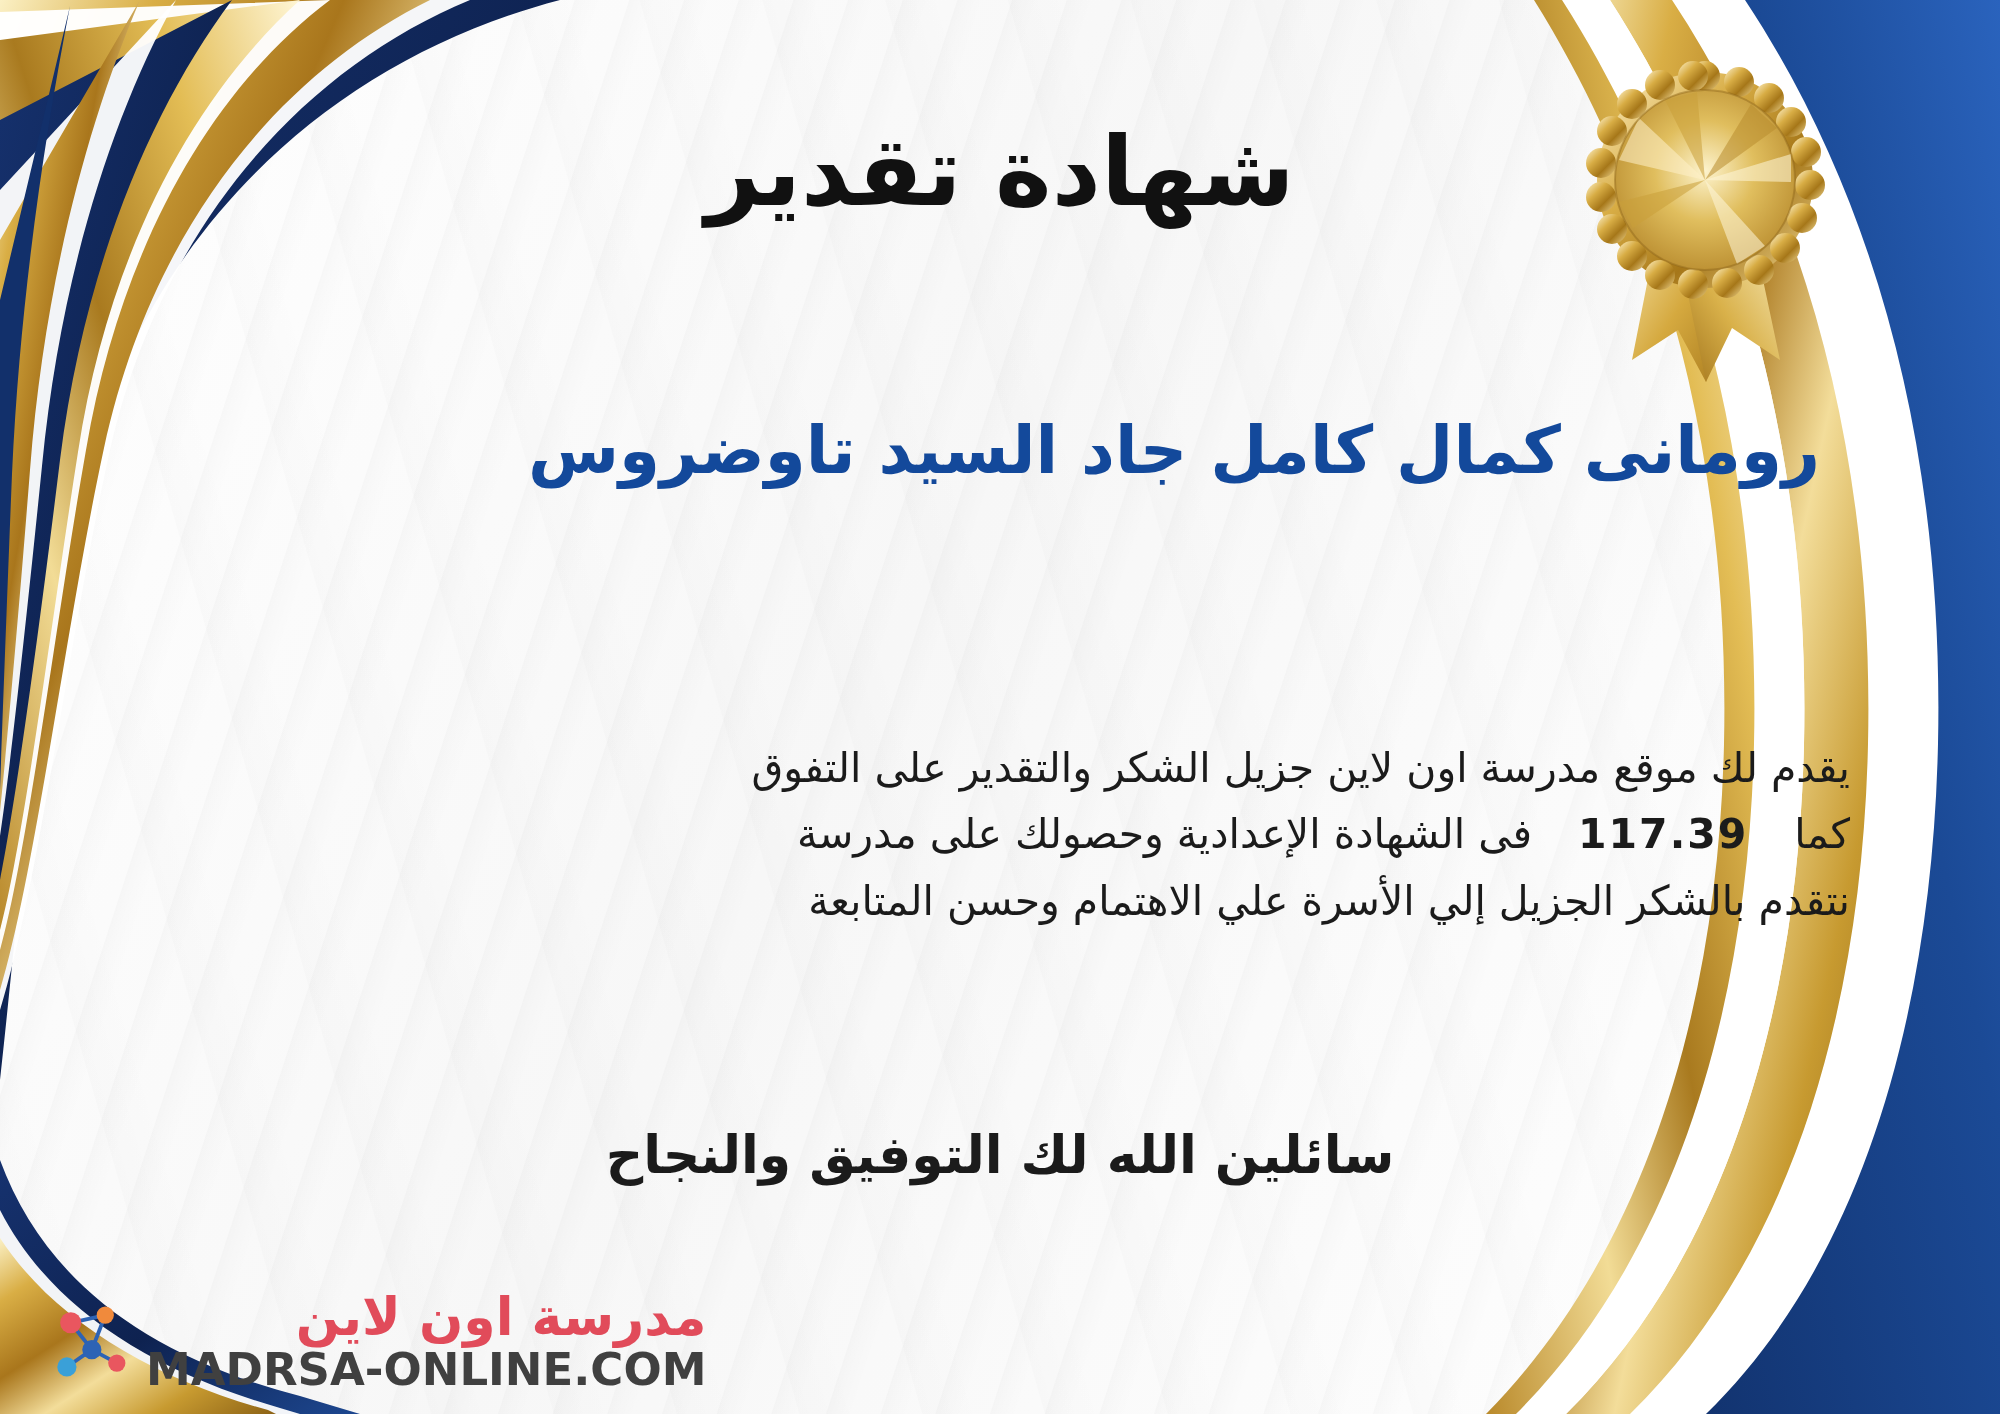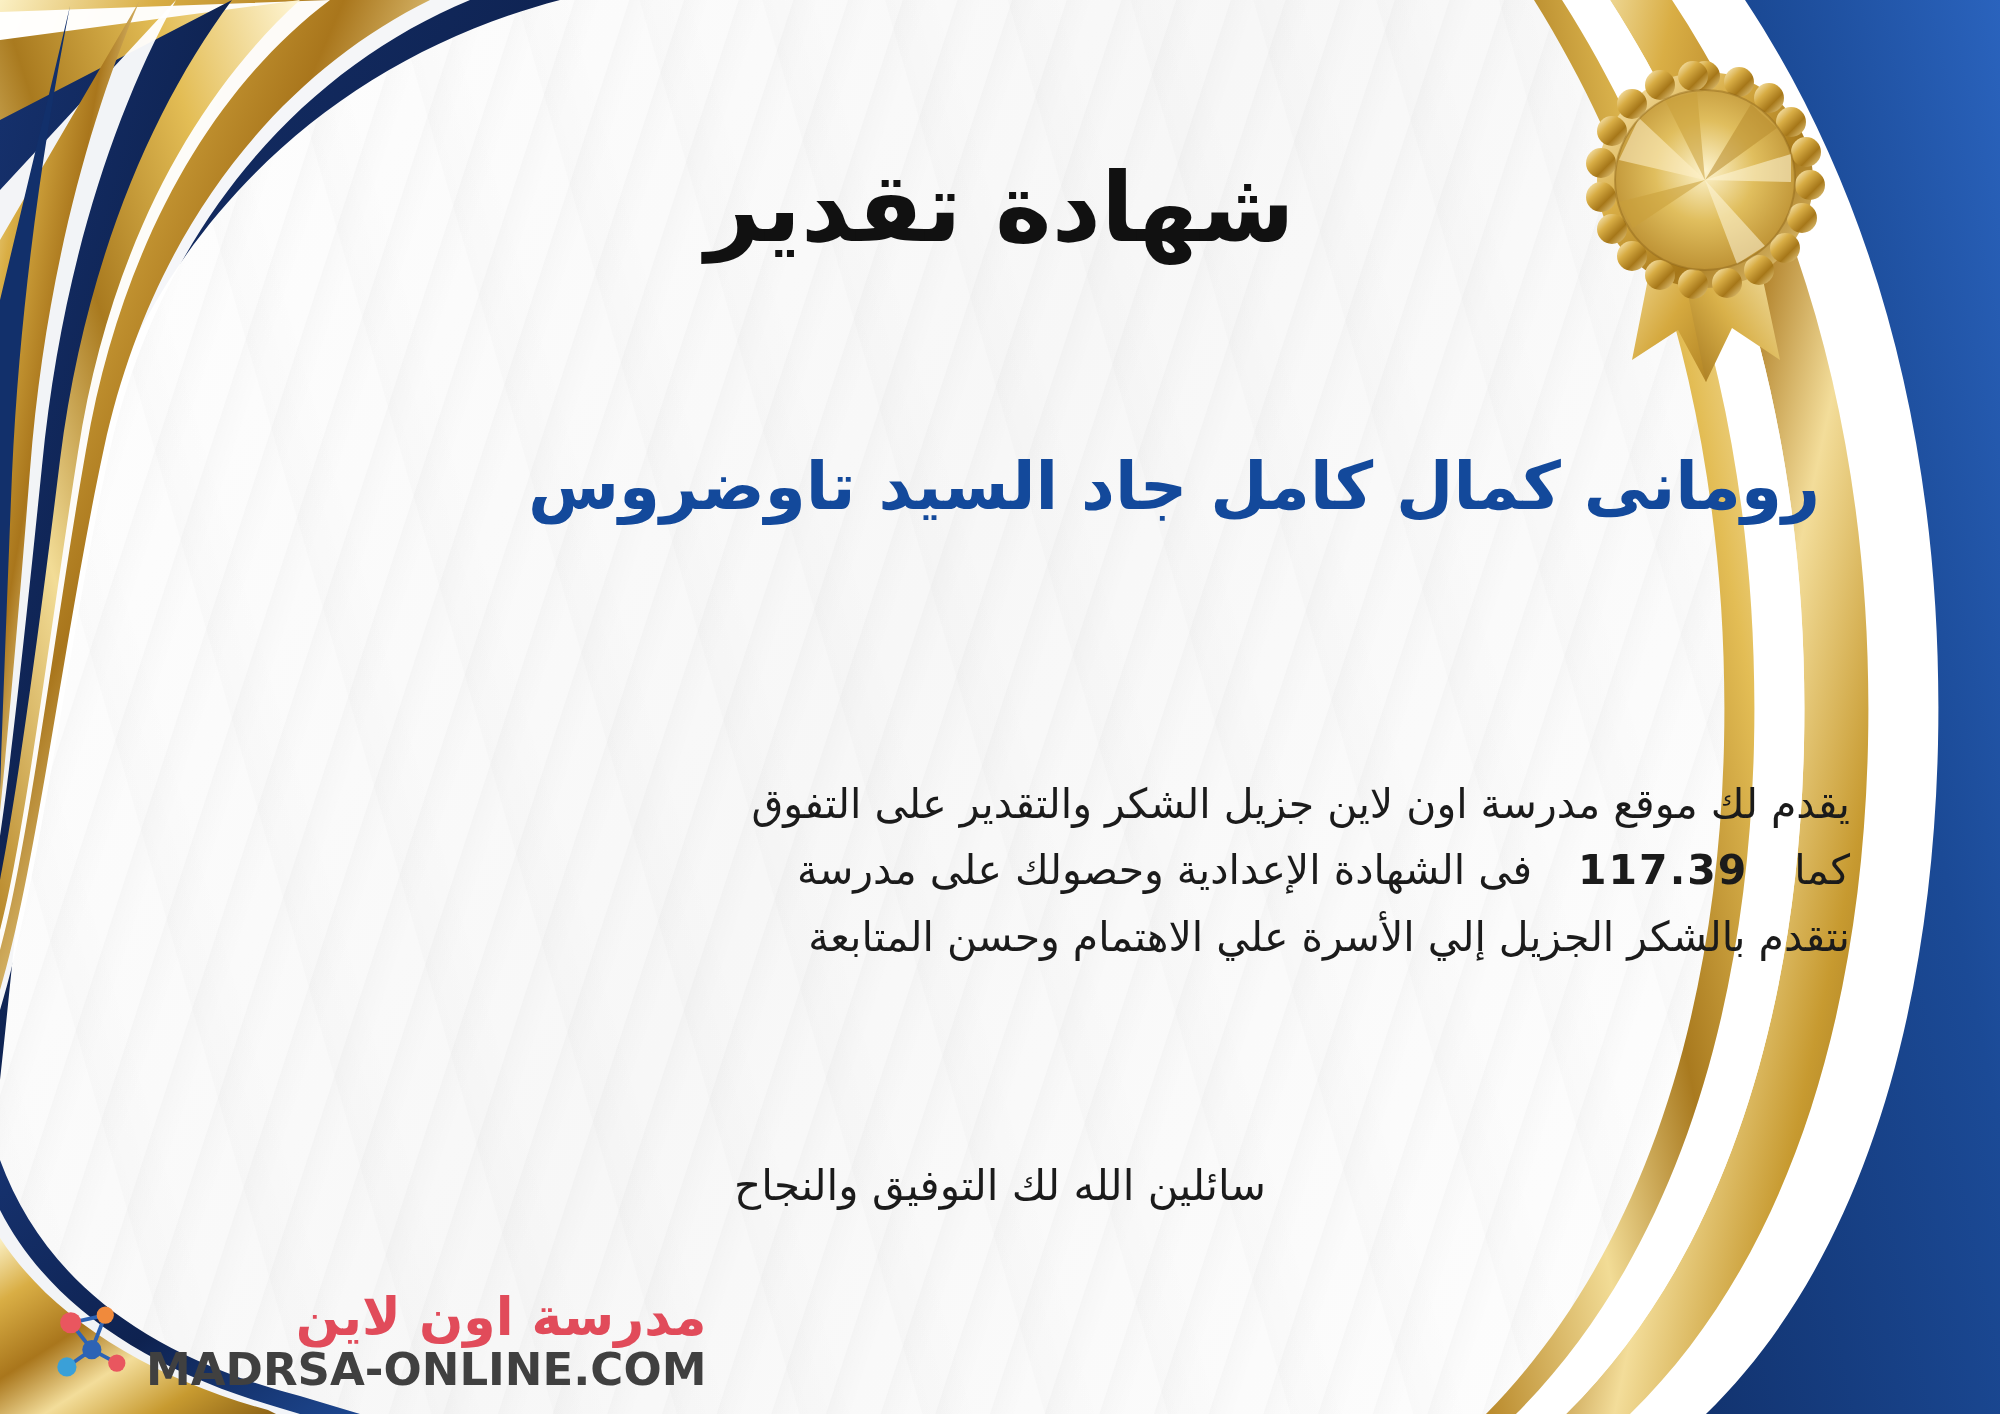--- a/index.html
+++ b/index.html
@@ -60,21 +60,20 @@
     z-index: 3;
     pointer-events: none;
   }
 
   
   .content {
     position: absolute;
     inset: 0;
     z-index: 5;
     display: block;
-    margin-top: 36px;
   }
 
   .cert-title {
     position: absolute;
     top: 120px;
     left: 0;
     right: 0;
     text-align: center;
     font-size: 96px;
     font-weight: 700;
@@ -119,22 +118,22 @@
     letter-spacing: 2px;
   }
 
   .closing-line {
     position: absolute;
     top: 1125px;
     left: 150px;
     right: 150px;
     text-align: center;
     color: #1b1b1b;
-    font-size: 42px;
-    font-weight: 400;
+    font-size: 52px;
+    font-weight: 700;
   }
 
   
   .medal {
     position: absolute;
     top: 60px;
     right: 170px;
     width: 250px;
     height: 330px;
     z-index: 6;

